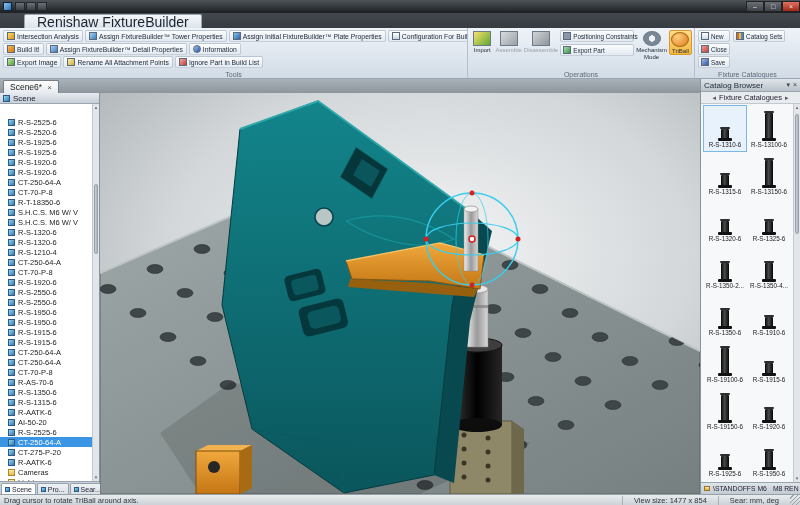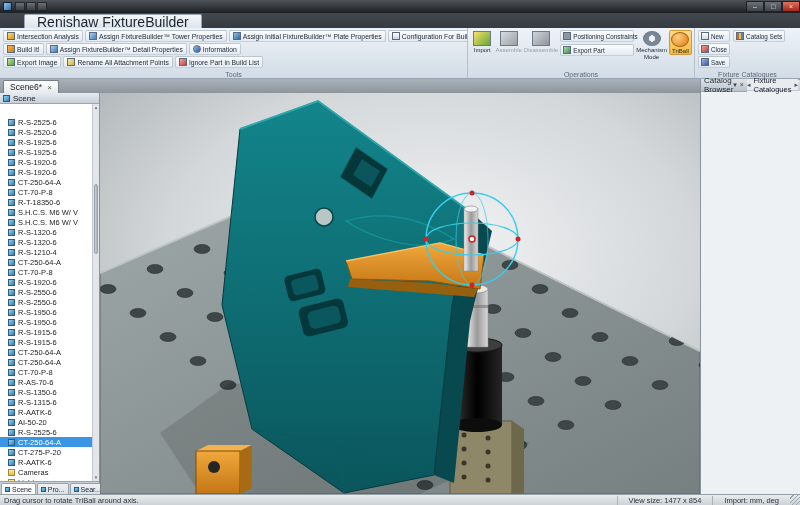--- a/index.html
+++ b/index.html
@@ -93,21 +93,21 @@
   .lp-tab { display:inline-flex; align-items:center; gap:2px; padding:0 3px; font-size:7px; color:#223;
     background:linear-gradient(#eef1f4,#dce1e6); border:1px solid #98a2ac; border-bottom:none; border-radius:2px 2px 0 0; }
   .lp-tab.active { background:#fff; }
   .lp-tabicon { width:5px; height:5px; background:linear-gradient(135deg,#8fd8ec,#3878b8); border:1px solid #2b5a86; }
 
   
   .viewport { position:absolute; left:100px; top:93px; width:600px; height:401px; }
   .viewport svg { display:block; width:100%; height:100%; }
 
   
-  .right-panel { position:absolute; right:0; top:79px; width:100px; bottom:11px; background:#eef1f4; border-left:1px solid #8a949e; display:flex; flex-direction:row; }
+  .right-panel { position:absolute; right:0; top:79px; width:100px; bottom:11px; background:#eef1f4; border-left:1px solid #8a949e; display:flex; flex-direction:column; }
   .rp-header { height:13px; display:flex; align-items:center; justify-content:space-between; padding:0 3px; font-size:8px; color:#1c2836;
     background:linear-gradient(#dfe5ea,#b9c2ca); border-bottom:1px solid #9aa4ae; }
   .rp-hbtns { display:flex; gap:3px; font-size:7px; color:#444; }
   .rp-section { height:12px; display:flex; align-items:center; justify-content:center; gap:3px; font-size:7.5px; color:#223;
     background:#e8ecef; border-bottom:1px solid #c0c8d0; }
   .rp-arrow { font-size:7px; color:#556; }
   .cat-wrap { flex:1; position:relative; background:#f6f8fa; overflow:hidden; }
   .cat-grid { display:grid; grid-template-columns:1fr 1fr; grid-auto-rows:47px; padding:1px 9px 1px 2px; }
   .cat-cell { display:flex; flex-direction:column; align-items:center; justify-content:flex-end; gap:2px; padding:2px 0 3px; font-size:6.3px; color:#222; border:1px solid transparent; }
   .cat-cell.selected { border:1px solid #7ab8e8; background:#e8f2fc; }
@@ -744,15 +744,15 @@
     <span class="rp-tabicon"></span>
     <span>\STANDOFFS M6</span>
     <span class="rp-tabsep"></span>
     <span>M8 REN</span>
   </div>
 </div>
 
 <div class="statusbar">
   <span class="st-hint">Drag cursor to rotate TriBall around axis.</span>
   <span class="st-seg">View size: 1477 x 854</span>
-  <span class="st-seg">Import: mm, deg</span>
+  <span class="st-seg">Sear: mm, deg</span>
   <span class="grip"></span>
 </div>
 
 </body></html>

